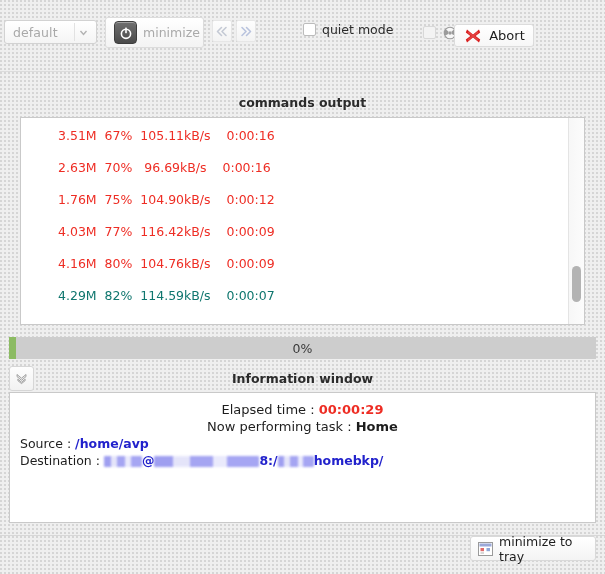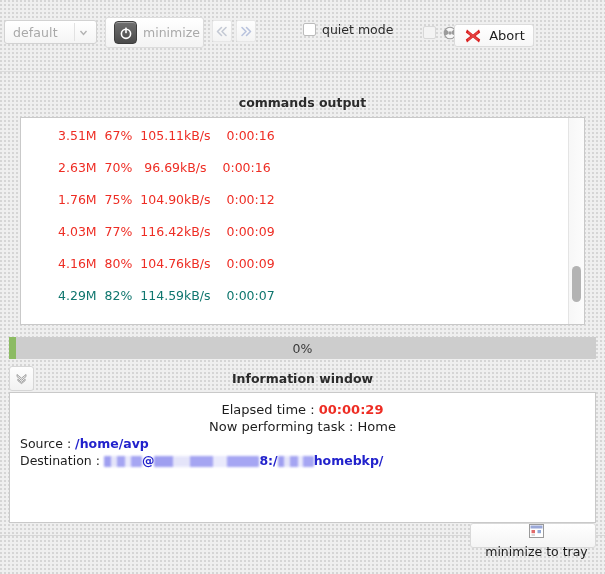--- a/index.html
+++ b/index.html
@@ -276,21 +276,21 @@
   .info-center {
     text-align: center;
     font-size: 13px;
     line-height: 17px;
     color: #1d1d1d;
   }
   .val-red {
     color: #ee2d24;
     font-weight: bold;
   }
-  .val-bold { font-weight: normal; }
+  .val-bold { font-weight: bold; }
 
   .info-paths {
     font-size: 12.5px;
     line-height: 17px;
     color: #1d1d1d;
   }
   .path-blue {
     color: #2222cc;
     font-weight: bold;
   }
@@ -315,31 +315,30 @@
 
   
   .footer-sep {
     position: absolute;
     left: 0; top: 535px;
     width: 605px; height: 1px;
     background: #d7d7d7;
   }
   .tray-btn {
     position: absolute;
-    left: 470px; top: 523px;
+    left: 470px; top: 536px;
     width: 126px; height: 25px;
     box-sizing: border-box;
     background: linear-gradient(#ffffff, #f4f4f4);
     border: 1px solid #d9d9d9;
     border-radius: 3px;
     display: flex;
     align-items: center;
     gap: 6px;
     padding-left: 7px;
-    flex-direction: column;
   }
   .tray-icon { width: 15px; height: 14px; flex: none; }
   .tray-icon svg { display: block; }
   .tray-label { font-size: 12.5px; color: #1d1d1d; }
 </style>
 </head>
 <body>
 
 <div class="app">
 

